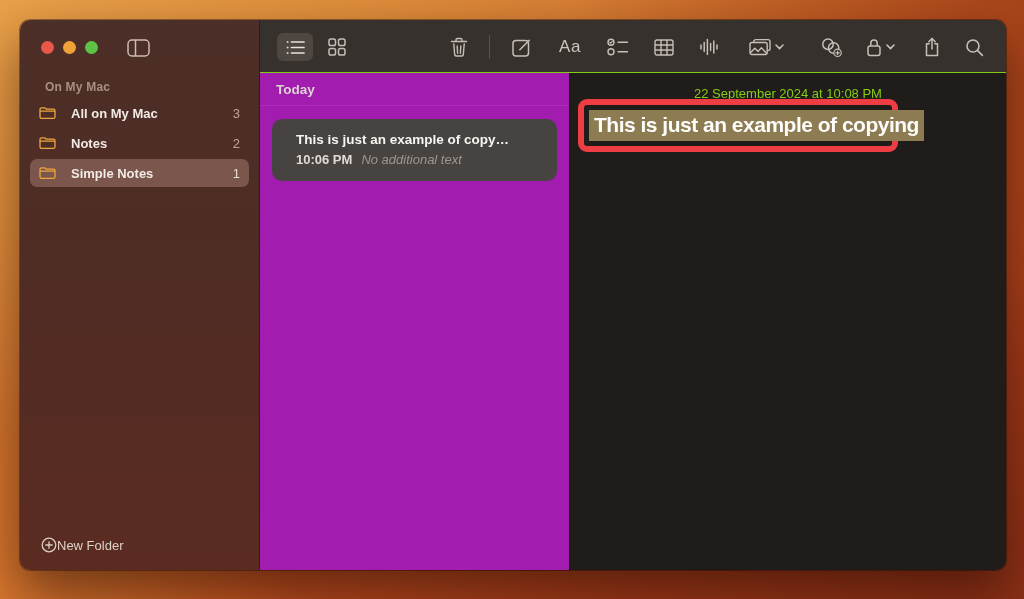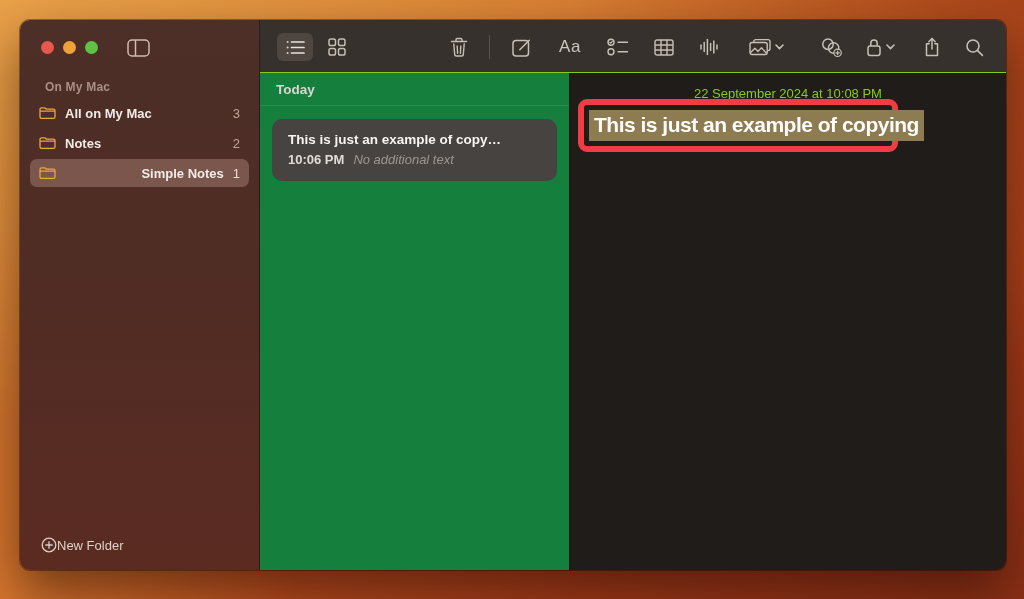--- a/index.html
+++ b/index.html
@@ -31,23 +31,23 @@
     position:absolute; left:104px; top:17px; width:28px; height:22px;
     display:flex; align-items:center; justify-content:center; border-radius:5px; cursor:default;
   }
   .section-label {
     position:absolute; left:25px; top:60px;
     font-size:12px; font-weight:600; color:#a98f84; letter-spacing:0.2px;
   }
   .folder-list { position:absolute; left:10px; right:10px; top:79px; }
   .folder-row {
     height:28px; margin-bottom:2px; border-radius:7px;
-    display:flex; align-items:center; padding:0 9px; gap:9px;
-  }
-  .folder-row.selected { background:#7a564c;text-align:right; }
+    display:flex; align-items:center; padding:0 9px; gap:15px;
+  }
+  .folder-row.selected { background:#7a564c; }
   .folder-row .flabel { font-size:13px; font-weight:600; color:#f2ebe5; flex:1; white-space:nowrap; }
   .folder-row .fcount { font-size:13px; color:#c2a596; }
   .folder-row.selected .fcount { color:#e9ddd4; }
   .new-folder {
     position:absolute; left:13px; bottom:13px; display:flex; align-items:center; 
     color:#ddd3cb; font-size:13px; padding:4px 8px;
   }
 
   
   .main { position:absolute; left:240px; top:0; right:0; bottom:0; }
@@ -60,25 +60,25 @@
     display:flex; align-items:center; justify-content:center; gap:4px; color:#c6bfb7;
   }
   .tbtn.selected { background:#4e4640; }
   .tbtn.selected svg { stroke:#e8e3dc; }
   .tb-divider { position:absolute; top:15px; width:1px; height:24px; background:rgba(255,255,255,0.16); }
   .format-aa { font-size:17px; color:#ccc5bd; letter-spacing:0.5px; }
 
   .content { position:absolute; top:53px; left:0; right:0; bottom:0; display:flex; }
 
   
-  .notes-list { width:310px; background:#15803d; border-right:1px solid #131010; position:relative; }
+  .notes-list { width:310px; background:#a21caf; border-right:1px solid #131010; position:relative; }
   .today-header { padding:9px 16px 8px 16px; font-size:13.5px; font-weight:700; color:#dad5d0;
     border-bottom:1px solid rgba(255,255,255,0.09); }
   .note-card {
-    margin:13px 12px 0 12px; background:#474340; border-radius:10px; padding:13px 14px 14px 16px;
+    margin:13px 12px 0 12px; background:#474340; border-radius:10px; padding:13px 14px 14px 24px;
   }
   .note-card .ntitle { font-size:13.5px; font-weight:700; color:#f7f4f1; white-space:nowrap; overflow:hidden; }
   .note-card .nmeta { margin-top:5px; font-size:13px; display:flex; gap:9px; white-space:nowrap; }
   .note-card .ntime { color:#e0dbd5; font-weight:600; }
   .note-card .nsnippet { color:#9d968f;font-style:italic; }
 
   
   .editor { flex:1; background:#1f1c1a; position:relative; }
   .editor-date { text-align:center; margin-top:13px; font-size:13px; color:#84cc16; }
   .annotation-box {

